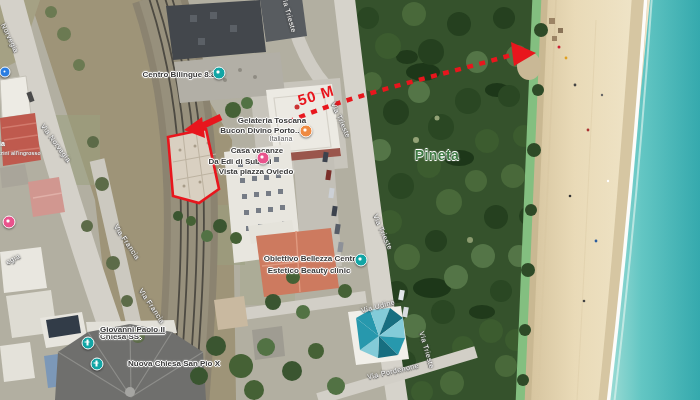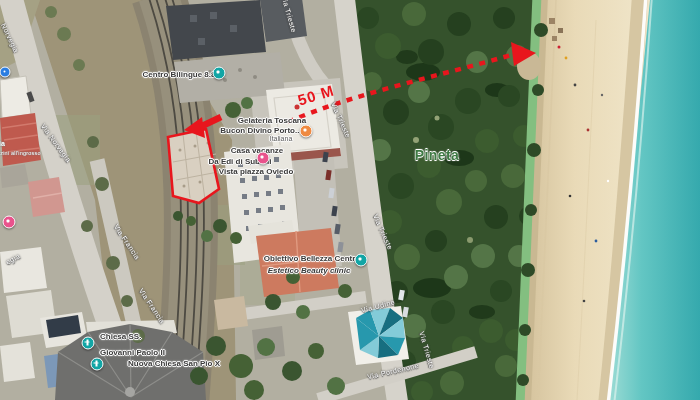--- a/index.html
+++ b/index.html
@@ -351,27 +351,27 @@
 
   <div class="lbl">
     <span class="lbl poi-label" style="left:239px;top:151px;transform:translate(-50%,-50%);padding-left:36px;">Casa vacanze</span>
     <span class="lbl poi-label" style="left:240px;top:162px;transform:translate(-50%,-50%);">Da Edi di Subioli</span>
     <span class="lbl poi-label" style="left:241px;top:172px;transform:translate(-50%,-50%);margin-left:15px;">Vista piazza Oviedo</span>
   </div>
   <span class="poi-icon" style="left:263px;top:158px;background:#e9538c;"></span>
 
   <div class="lbl">
     <span class="lbl poi-label" style="left:312px;top:259px;transform:translate(-50%,-50%);">Obiettivo Bellezza Centro</span>
-    <span class="lbl poi-label" style="left:309px;top:271px;transform:translate(-50%,-50%);font-style:italic;">Estetico Beauty clinic</span>
+    <span class="lbl poi-label" style="left:309px;top:271px;transform:translate(-50%,-50%);">Estetico Beauty clinic</span>
   </div>
   <span class="poi-icon" style="left:361px;top:260px;background:#12a5a5;"></span>
 
   <div class="lbl">
     <span class="lbl poi-label" style="left:100px;top:337px;transform:translateY(-50%);">Chiesa SS.</span>
-    <span class="lbl poi-label" style="left:100px;top:353px;transform:translateY(-50%);">Giovanni Paolo II</span>
+    <span class="lbl poi-label" style="left:100px;top:330px;transform:translateY(-50%);text-decoration:underline;">Giovanni Paolo II</span>
   </div>
   <span class="poi-icon icon-cross" style="left:88px;top:343px;background:#12a5a5;"></span>
 
   <span class="lbl poi-label" style="left:108px;top:364px;transform:translateY(-50%);padding-left:20px;">Nuova Chiesa San Pio X</span>
   <span class="poi-icon icon-cross" style="left:97px;top:364px;background:#12a5a5;"></span>
 
   <div class="lbl">
     <span class="lbl tiny-label" style="left:-4px;top:140px;font-size:7px;font-weight:bold;">ria</span>
     <span class="lbl tiny-label" style="left:-6px;top:150px;">azzini all'ingrosso</span>
   </div>

